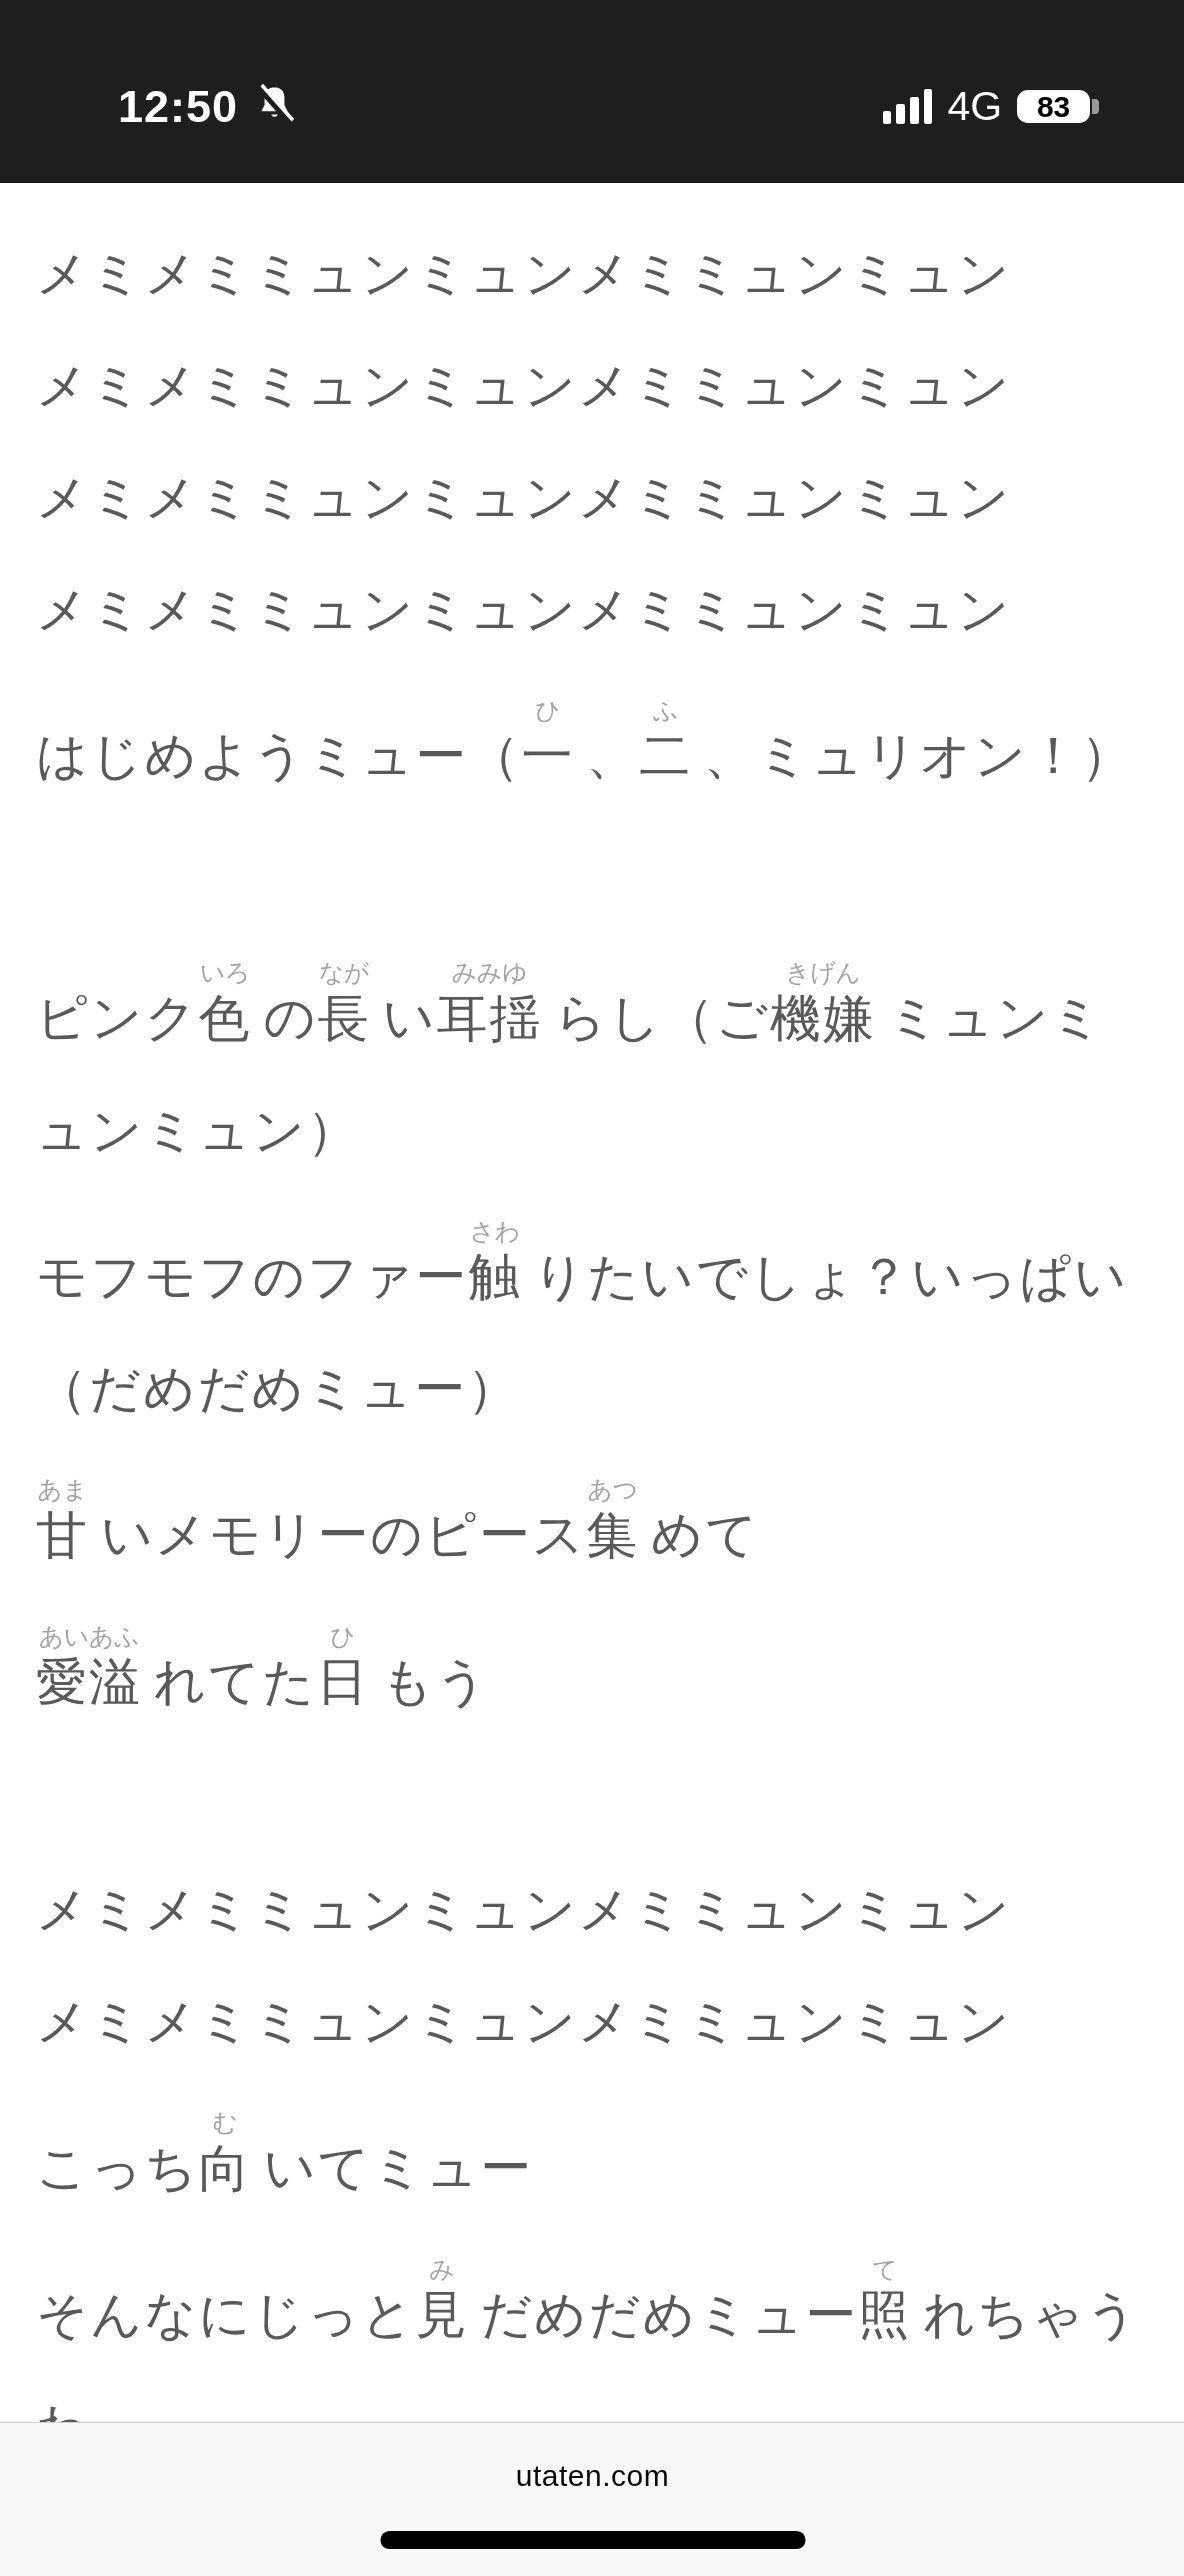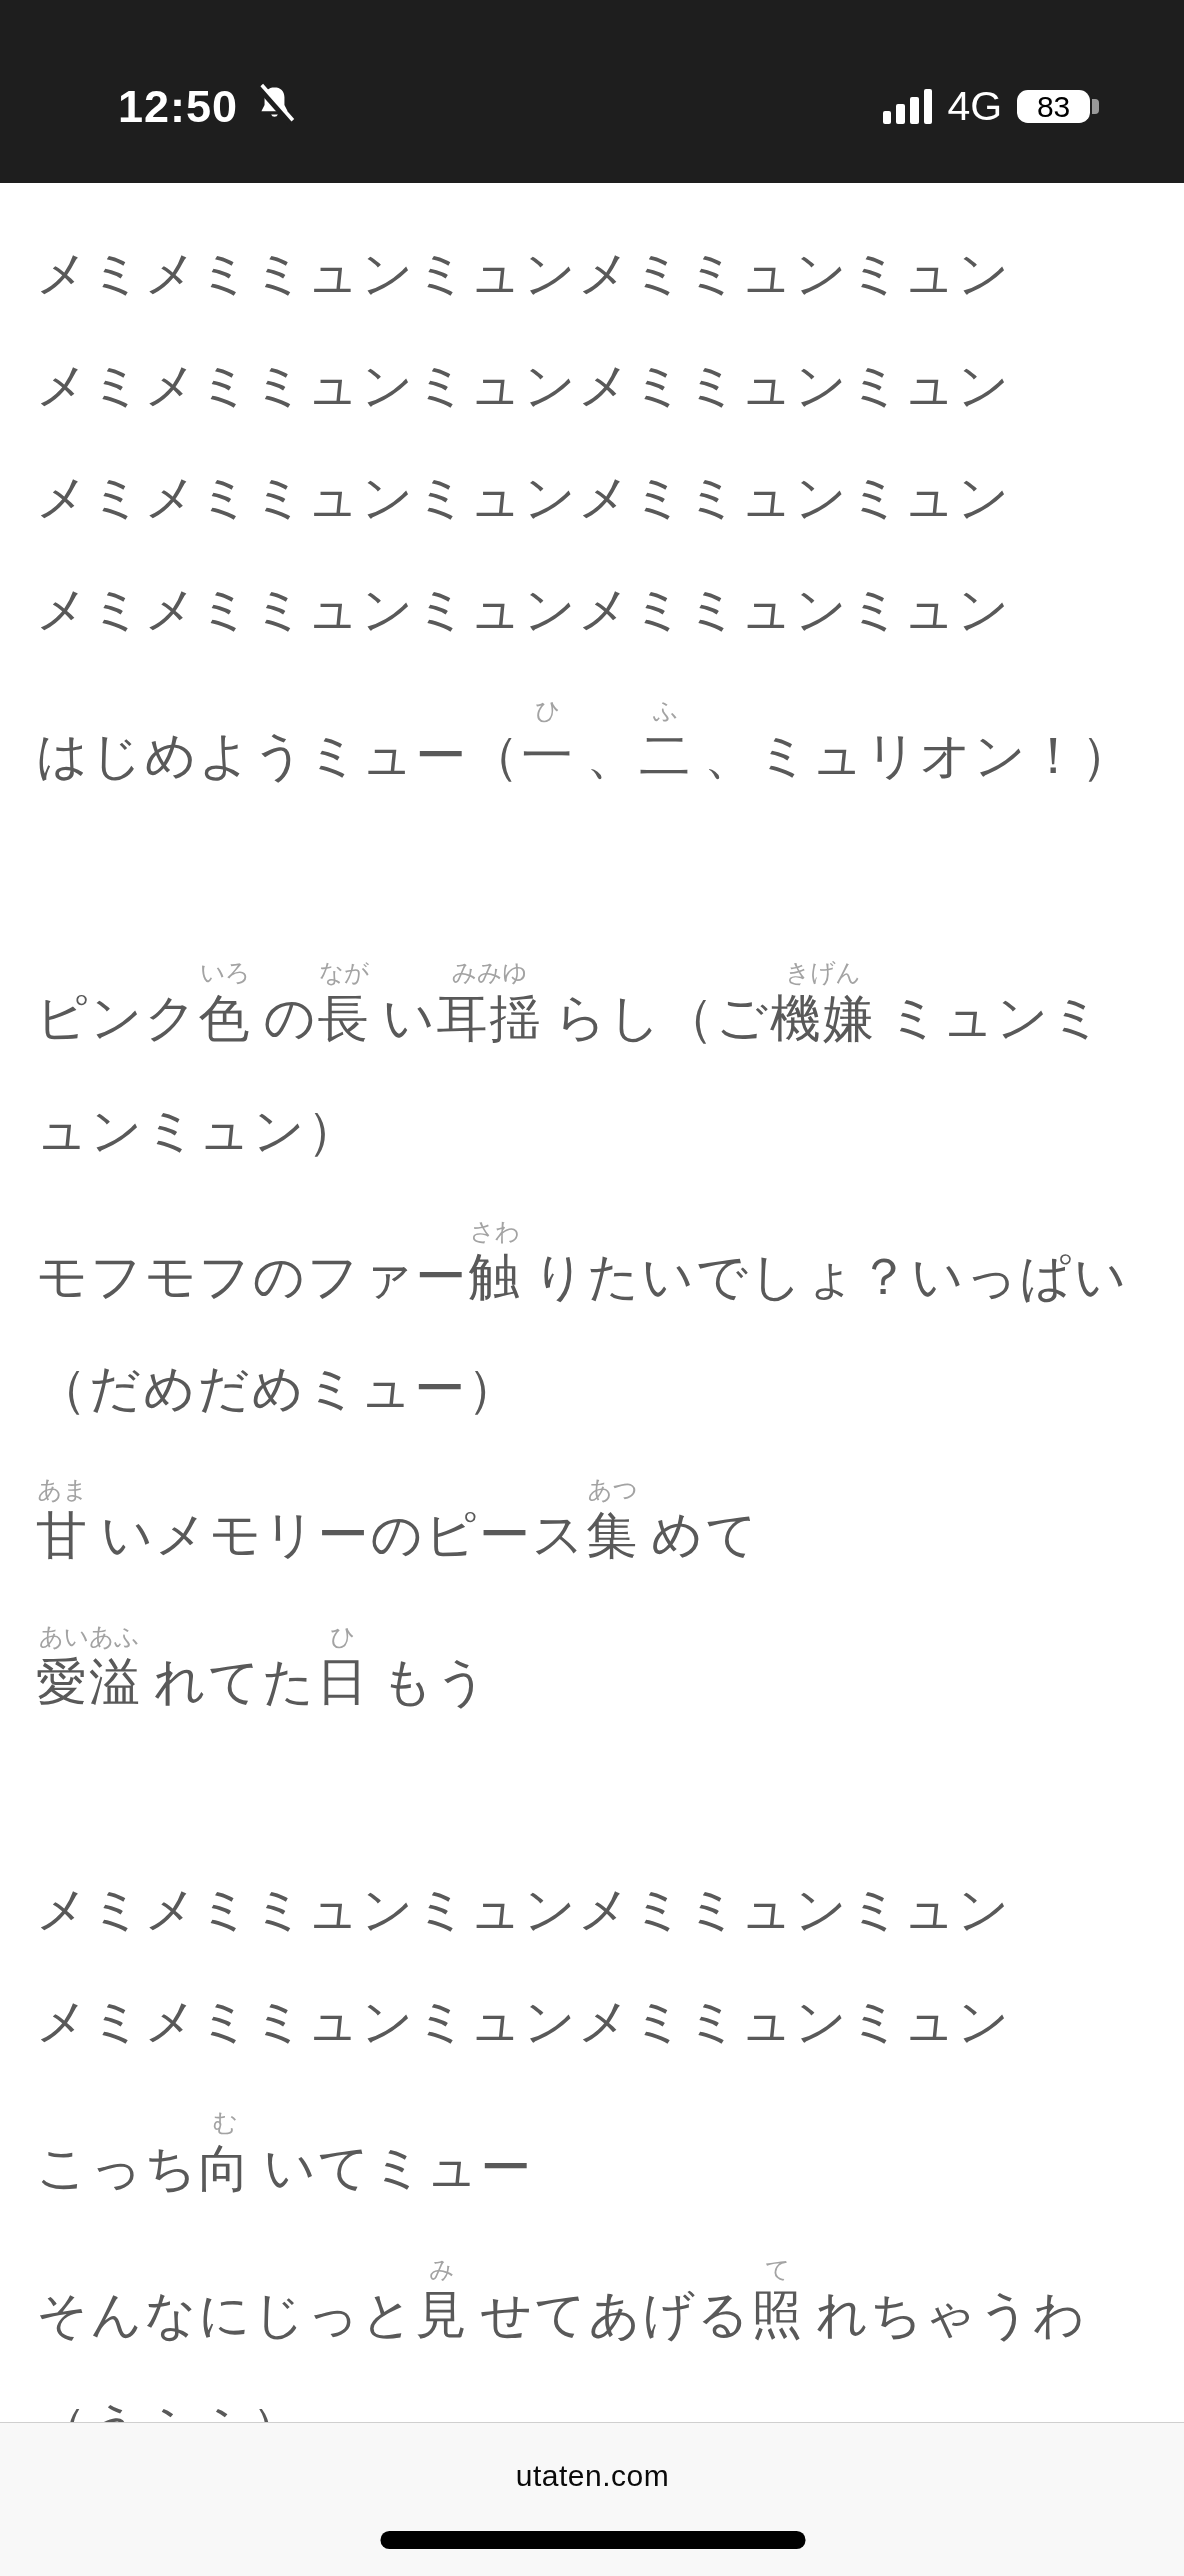--- a/index.html
+++ b/index.html
@@ -26,21 +26,21 @@
   .sb-right { display: flex; align-items: center; gap: 15px; }
   .signal { display: flex; align-items: flex-end; gap: 4.9px; height: 35px; }
   .signal .bar { width: 8.8px; background: #ffffff; border-radius: 2px; }
   .signal .b1 { height: 12.8px; } .signal .b2 { height: 19.6px; }
   .signal .b3 { height: 27.5px; } .signal .b4 { height: 35px; }
   .sb-network { font-size: 41px; font-weight: 500; }
   .battery-wrap { display: flex; align-items: center; }
   .battery {
     width: 73px; height: 33px;
     background: #ffffff; border-radius: 10.8px;
-    color: #000000; font-size: 30px; font-weight: 400;
+    color: #000000; font-size: 30px; font-weight: 700;
     display: flex; align-items: center; justify-content: center;
   }
   .battery-nub {
     width: 6.9px; height: 15.7px; margin-left: 2px;
     background: rgba(255,255,255,0.55);
     border-radius: 0 3.9px 3.9px 0;
   }
 
   
   .lyrics {
@@ -136,21 +136,21 @@
       <p><span>メミメミミュンミュンメミミュンミュン</span></p>
       <p class="ruby-line"><span>はじめようミュー（</span><span class="rw"><span class="rt">ひ</span><span class="rb">一</span></span><span>、</span><span class="rw"><span class="rt">ふ</span><span class="rb">二</span></span><span>、ミュリオン！）</span></p>
       <p class="stanza-gap ruby-line"><span>ピンク</span><span class="rw"><span class="rt">いろ</span><span class="rb">色</span></span><span>の</span><span class="rw"><span class="rt">なが</span><span class="rb">長</span></span><span>い</span><span class="rw"><span class="rt">みみゆ</span><span class="rb">耳揺</span></span><span>らし（ご</span><span class="rw"><span class="rt">きげん</span><span class="rb">機嫌</span></span><span>ミュンミュンミュン）</span></p>
       <p class="ruby-line"><span>モフモフのファー</span><span class="rw"><span class="rt">さわ</span><span class="rb">触</span></span><span>りたいでしょ？いっぱい</span></p>
       <p><span>（だめだめミュー）</span></p>
       <p class="ruby-line"><span class="rw"><span class="rt">あま</span><span class="rb">甘</span></span><span>いメモリーのピース</span><span class="rw"><span class="rt">あつ</span><span class="rb">集</span></span><span>めて</span></p>
       <p class="ruby-line"><span class="rw"><span class="rt">あいあふ</span><span class="rb">愛溢</span></span><span>れてた</span><span class="rw"><span class="rt">ひ</span><span class="rb">日</span></span><span>もう</span></p>
       <p class="stanza-gap"><span>メミメミミュンミュンメミミュンミュン</span></p>
       <p><span>メミメミミュンミュンメミミュンミュン</span></p>
       <p class="ruby-line"><span>こっち</span><span class="rw"><span class="rt">む</span><span class="rb">向</span></span><span>いてミュー</span></p>
-      <p class="ruby-line"><span>そんなにじっと</span><span class="rw"><span class="rt">み</span><span class="rb">見</span></span><span>せてあげる</span><span class="rw"><span class="rt">て</span><span class="rb">照</span></span><span>れちゃうわ</span></p>
+      <p class="ruby-line"><span>そんなにじっと</span><span class="rw"><span class="rt">み</span><span class="rb">見</span></span><span>だめだめミュー</span><span class="rw"><span class="rt">て</span><span class="rb">照</span></span><span>れちゃうわ</span></p>
       <p><span>（うふふ）</span></p>
     </div>
 
   <div class="bottom-bar">
     <button class="url-pill">utaten.com</button>
     <div class="home-indicator"></div>
   </div>
 
 </div>
 

